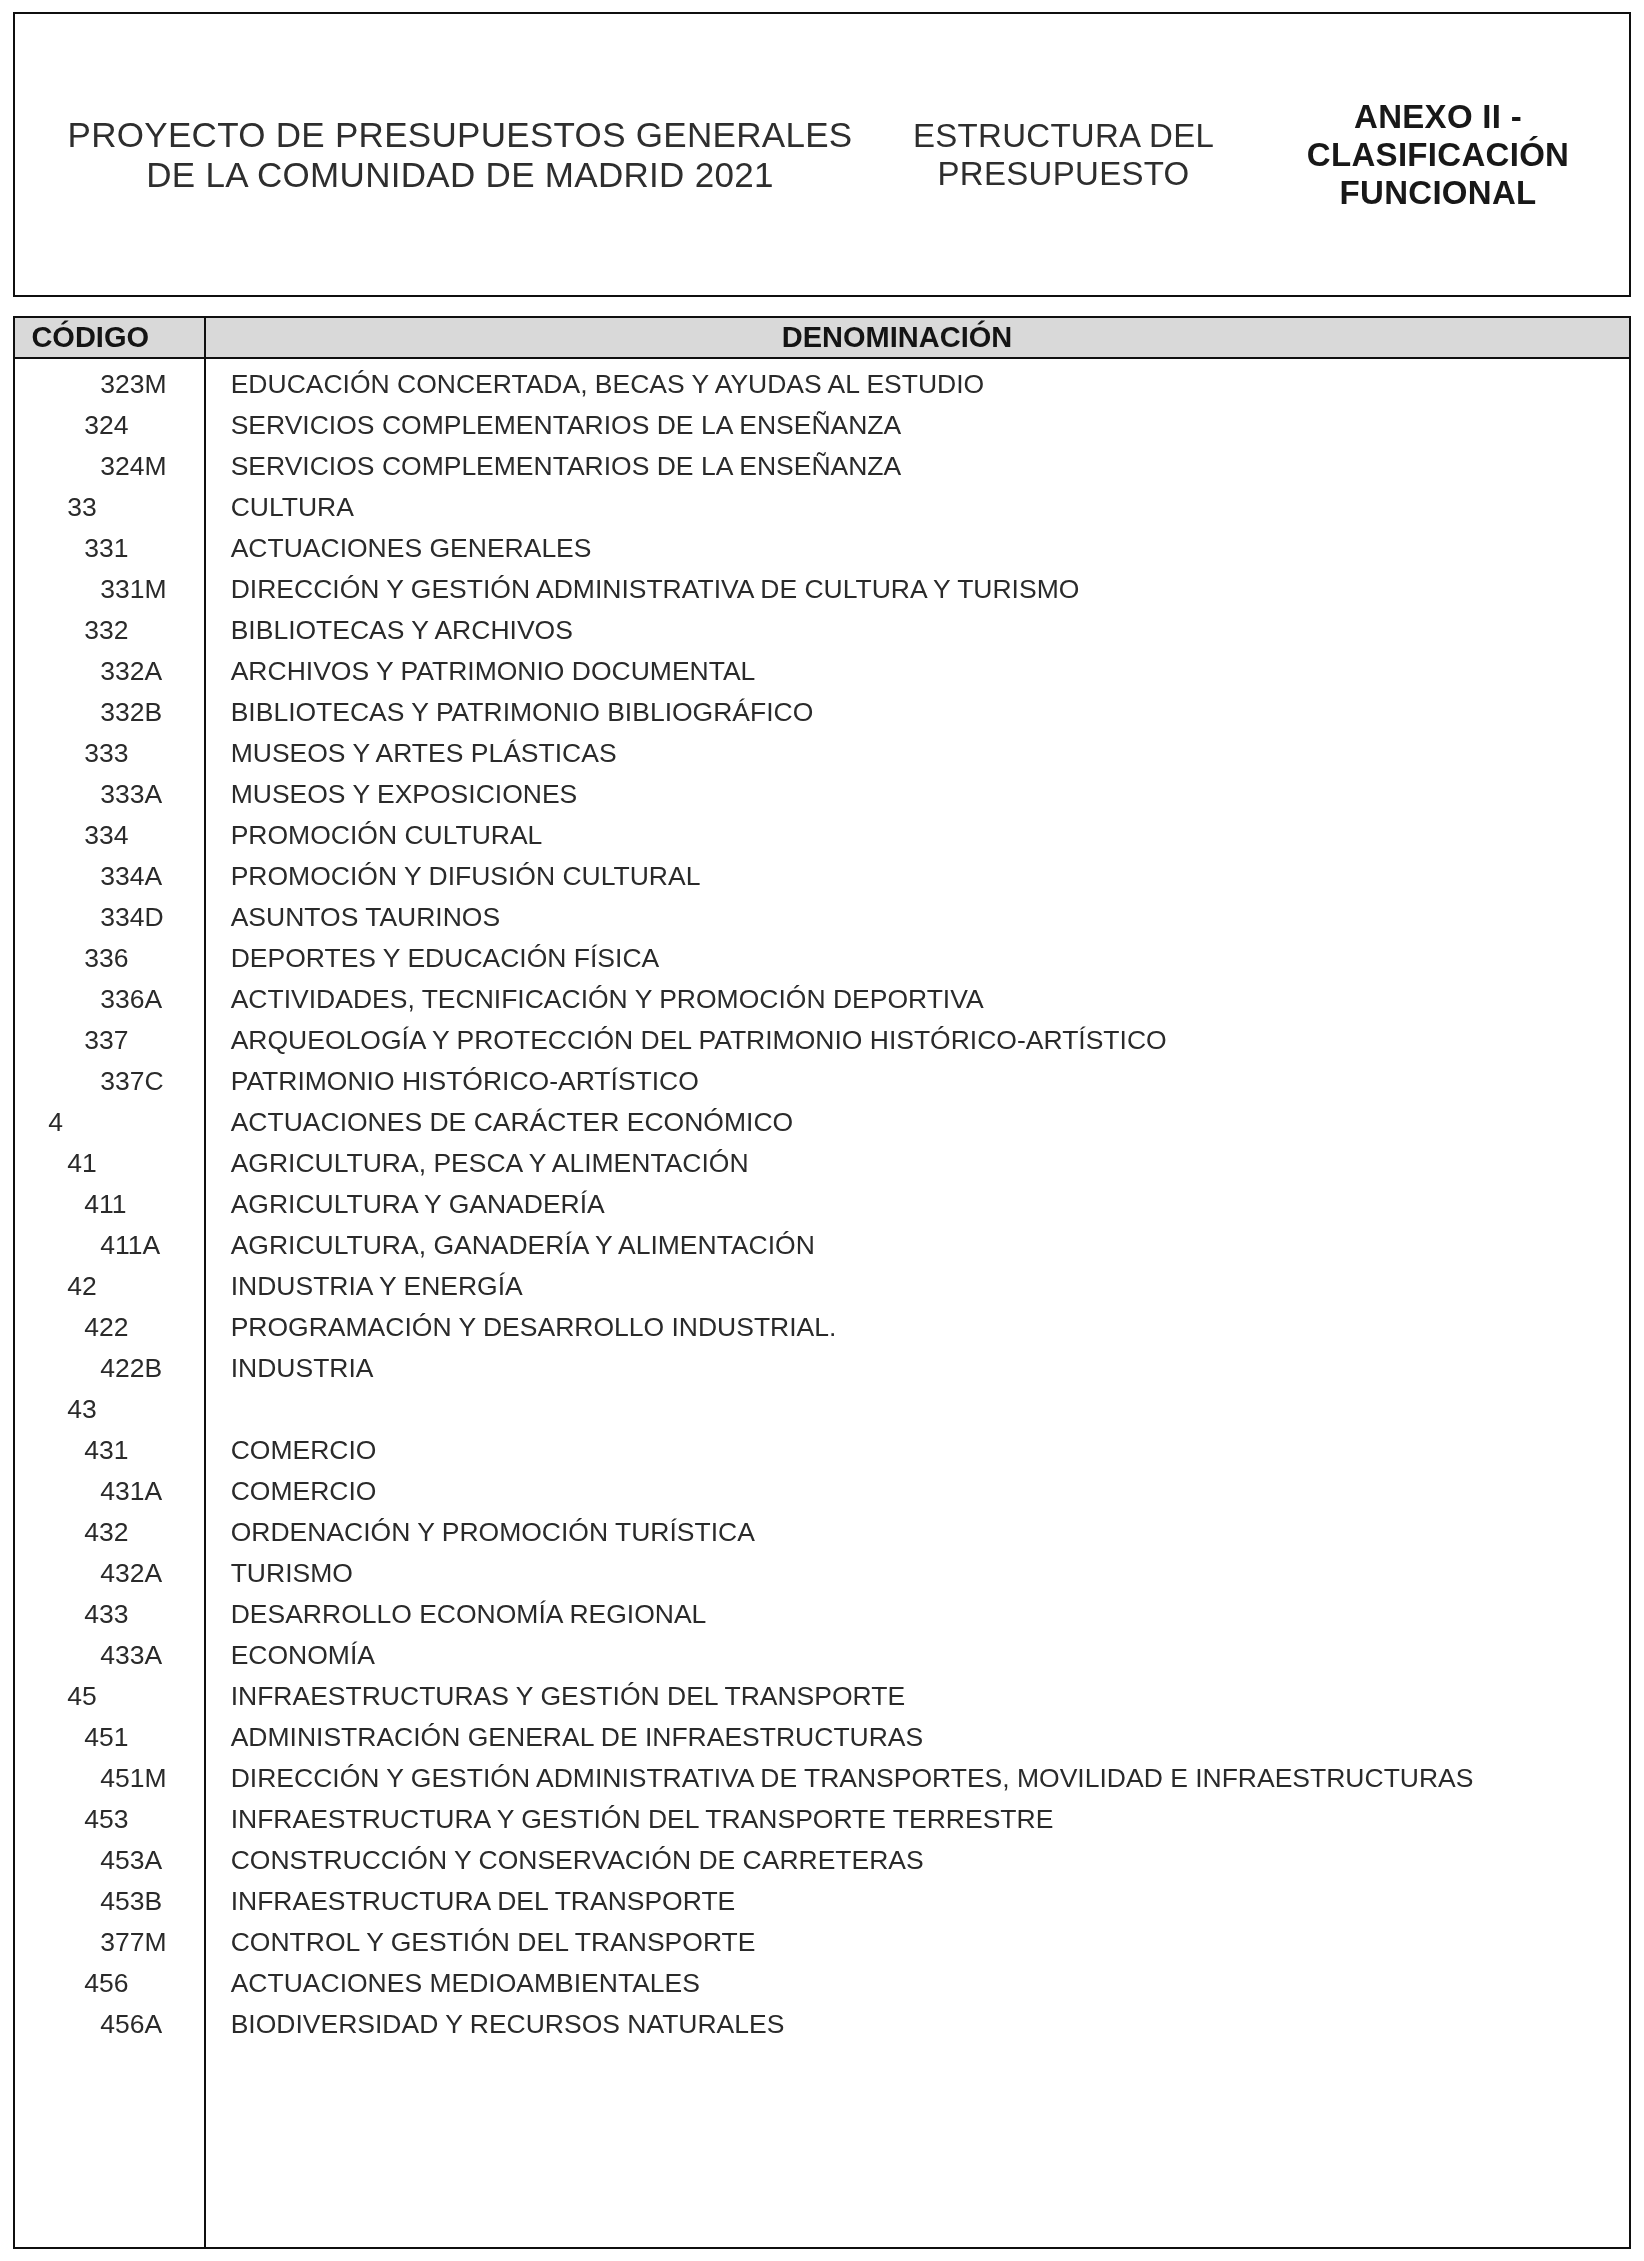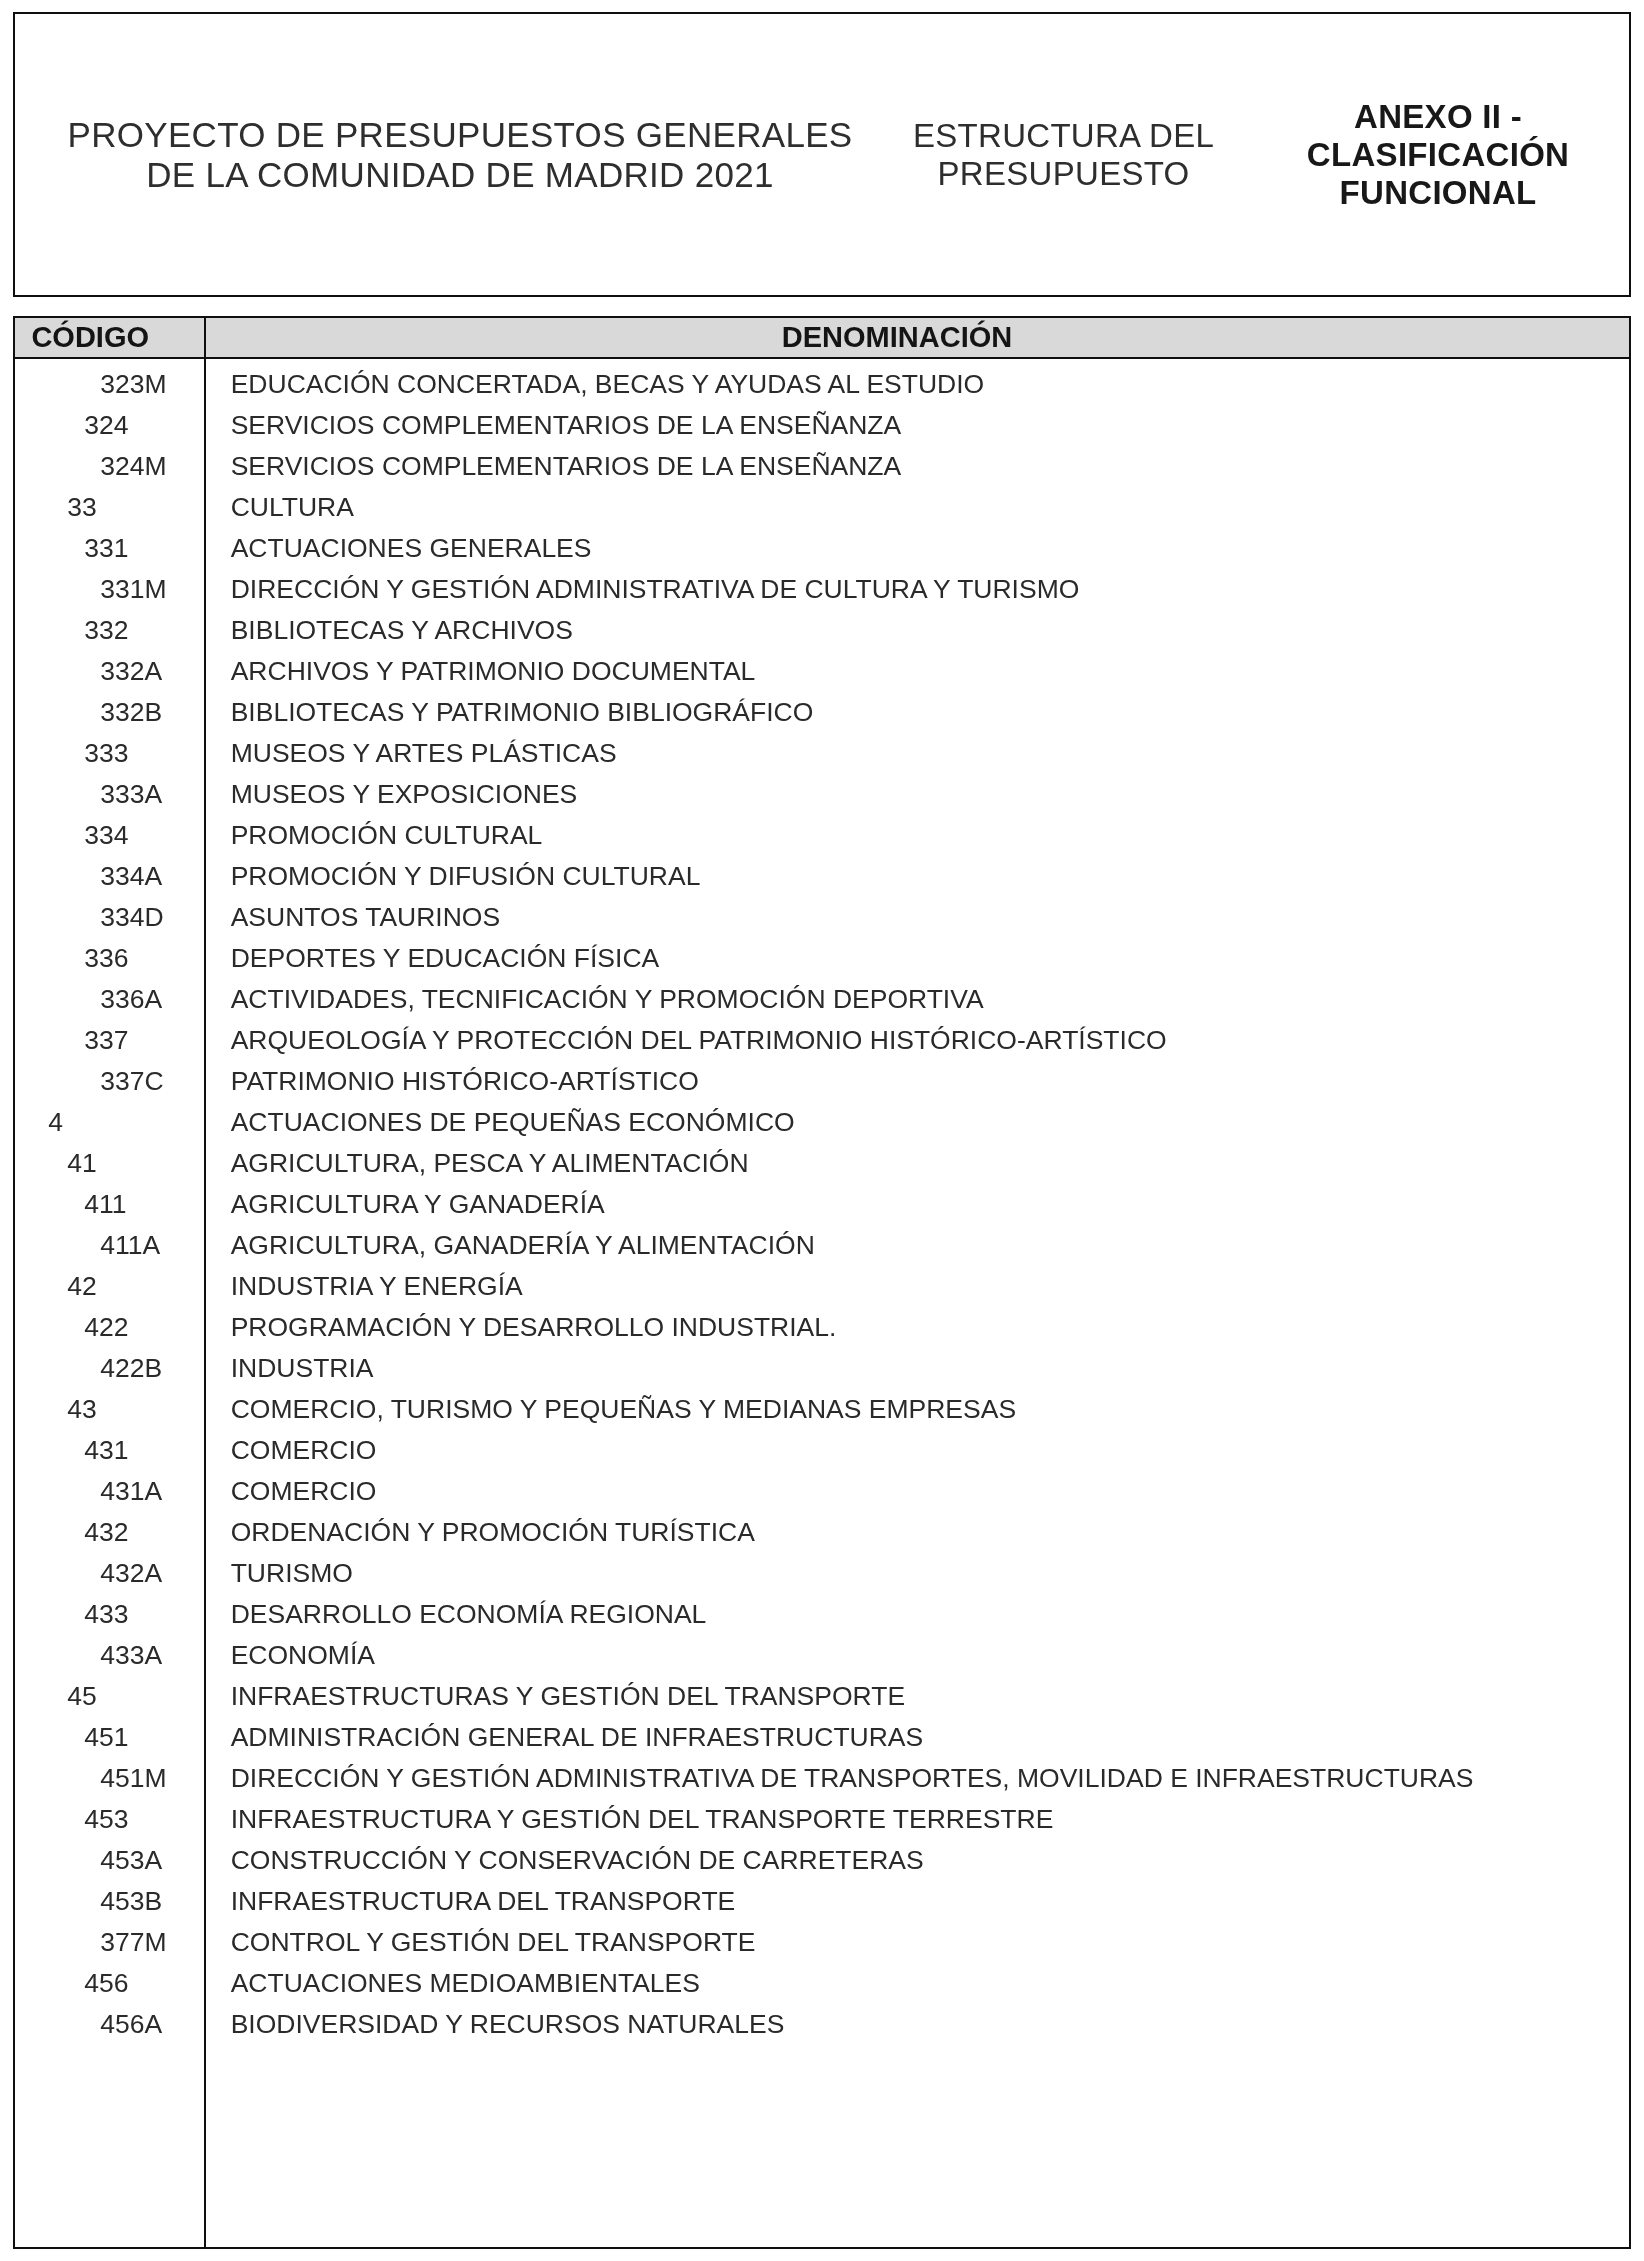--- a/index.html
+++ b/index.html
@@ -165,21 +165,21 @@
         <div class="trow">
           <div class="cell code level-2">337</div>
           <div class="cell denom">ARQUEOLOGÍA Y PROTECCIÓN DEL PATRIMONIO HISTÓRICO-ARTÍSTICO</div>
         </div>
         <div class="trow">
           <div class="cell code level-3">337C</div>
           <div class="cell denom">PATRIMONIO HISTÓRICO-ARTÍSTICO</div>
         </div>
         <div class="trow">
           <div class="cell code level-0">4</div>
-          <div class="cell denom">ACTUACIONES DE PEQUEÑAS ECONÓMICO</div>
+          <div class="cell denom">ACTUACIONES DE CARÁCTER ECONÓMICO</div>
         </div>
         <div class="trow">
           <div class="cell code level-1">41</div>
           <div class="cell denom">AGRICULTURA, PESCA Y ALIMENTACIÓN</div>
         </div>
         <div class="trow">
           <div class="cell code level-2">411</div>
           <div class="cell denom">AGRICULTURA Y GANADERÍA</div>
         </div>
         <div class="trow">
@@ -193,21 +193,20 @@
         <div class="trow">
           <div class="cell code level-2">422</div>
           <div class="cell denom">PROGRAMACIÓN Y DESARROLLO INDUSTRIAL.</div>
         </div>
         <div class="trow">
           <div class="cell code level-3">422B</div>
           <div class="cell denom">INDUSTRIA</div>
         </div>
         <div class="trow">
           <div class="cell code level-1">43</div>
-          <div class="cell denom">COMERCIO, TURISMO Y PEQUEÑAS Y MEDIANAS EMPRESAS</div>
         </div>
         <div class="trow">
           <div class="cell code level-2">431</div>
           <div class="cell denom">COMERCIO</div>
         </div>
         <div class="trow">
           <div class="cell code level-3">431A</div>
           <div class="cell denom">COMERCIO</div>
         </div>
         <div class="trow">

